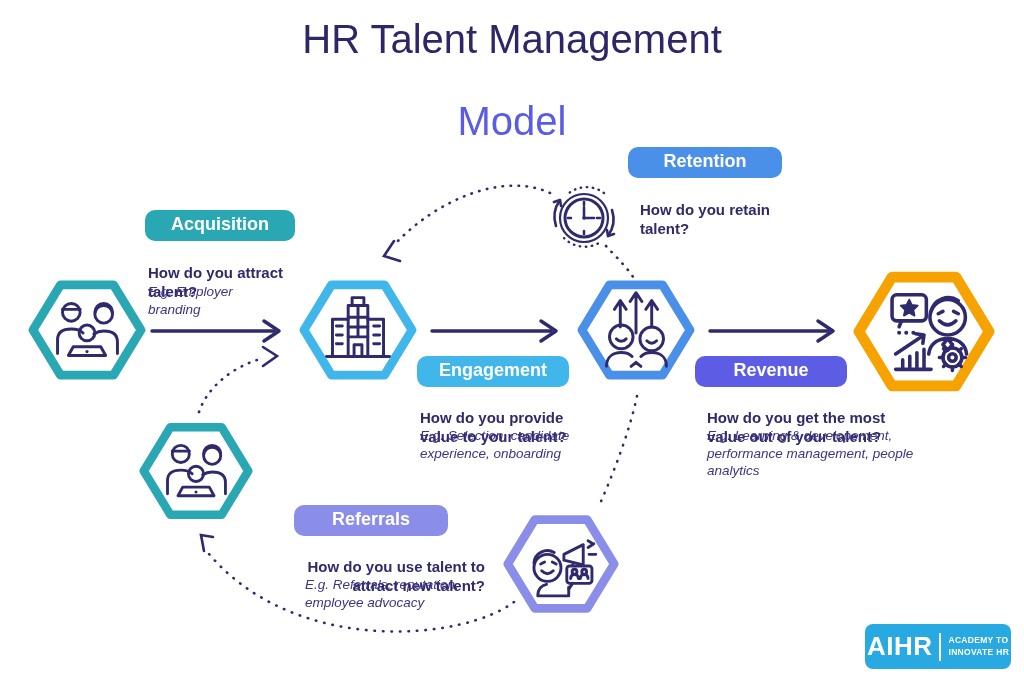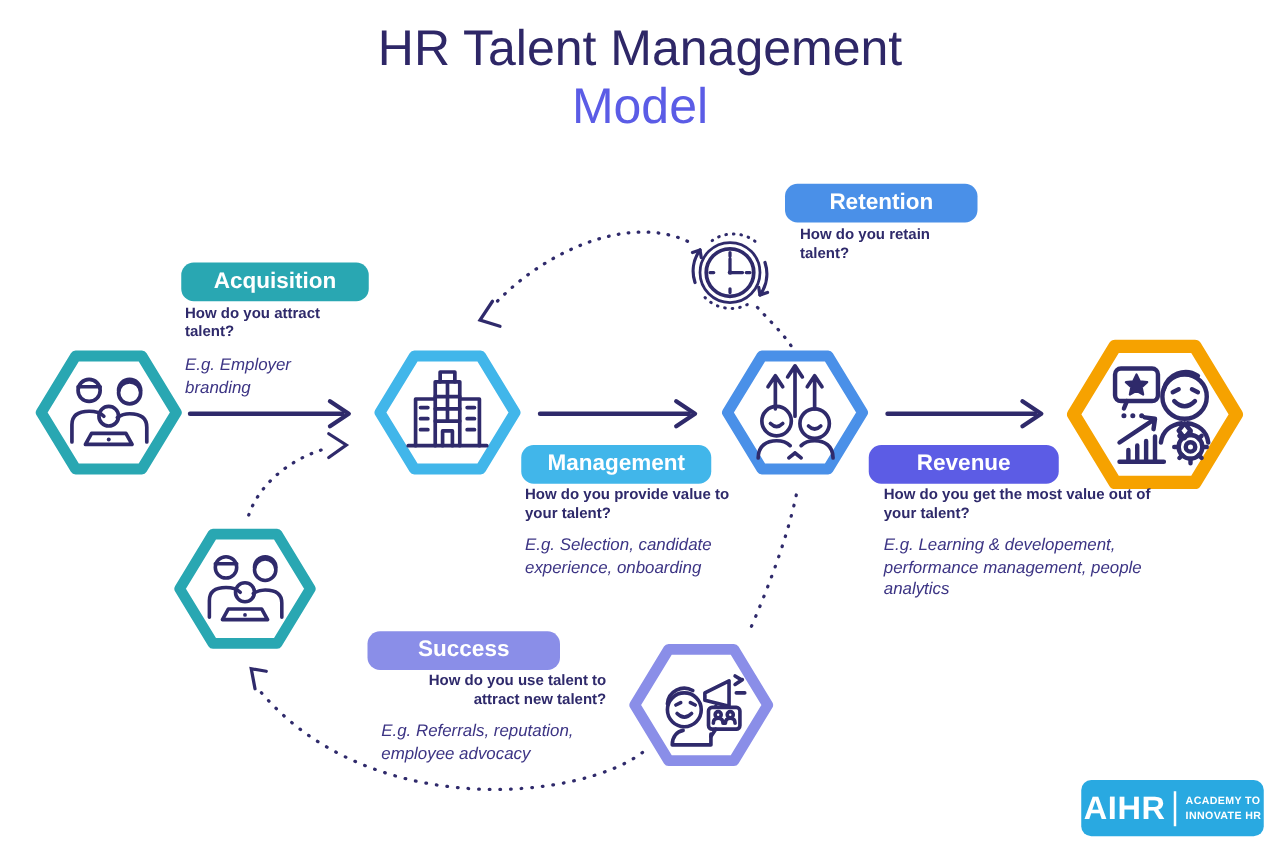--- a/index.html
+++ b/index.html
@@ -1,30 +1,30 @@
 <!DOCTYPE html>
 <html><head>
 <meta charset="utf-8">
 <style>
   html,body{margin:0;padding:0;background:#fff;}
   .canvas{position:relative;width:1024px;height:680px;background:#ffffff;overflow:hidden;
           font-family:"Liberation Sans", sans-serif;}
   .title{position:absolute;top:16px;left:0;width:1024px;text-align:center;
          font-weight:normal;font-size:40px;color:#2e2767;line-height:1.15;}
-  .title .accent{display:block;color:#5b5ce6;}
+  .title .accent{display:block;color:#5b5ce6;margin-top:36px;}
   .badge{position:absolute;box-sizing:border-box;border-radius:10px;color:#fff;
          font-weight:bold;font-size:18px;text-align:center;padding:4px 0 6px 0;}
   .badge.acq{left:145px;top:210px;width:150px;background:#29a7b2;}
   .badge.ret{left:628px;top:147px;width:154px;background:#4a90e8;}
   .badge.act{left:417px;top:356px;width:152px;background:#41b6ea;}
   .badge.rev{left:695px;top:356px;width:152px;background:#5c5ce5;}
   .badge.ref{left:294px;top:505px;width:154px;background:#8a8ee8;}
   .badge.suc{left:850px;top:226px;width:148px;background:#f6a200;color:#2f2a6b;
              font-size:21px;padding:4px 0 7px 0;border-radius:12px;}
-  .q{position:absolute;font-weight:bold;font-size:12px;color:#2f2a6b;line-height:1.28;}
+  .q{position:absolute;font-weight:bold;font-size:15px;color:#2f2a6b;line-height:1.28;margin-top:20px;}
   .eg{position:absolute;font-style:italic;font-size:13.5px;color:#3c3484;line-height:1.3;}
   .q.acq{left:148px;top:243px;width:140px;}   .eg.acq{left:148px;top:283px;width:115px;}
   .q.ret{left:640px;top:180px;width:145px;}   .eg.ret{left:640px;top:219px;width:160px;}
   .q.act{left:420px;top:388px;width:170px;}   .eg.act{left:420px;top:427px;width:190px;}
   .q.rev{left:707px;top:388px;width:220px;}   .eg.rev{left:707px;top:427px;width:240px;}
   .q.ref{left:305px;top:537px;width:180px;text-align:right;}   .eg.ref{left:305px;top:576px;width:190px;}
   .hex{position:absolute;}
   .logo{position:absolute;left:865px;top:624px;width:146px;height:45px;background:#29a9e1;
         border-radius:8px;display:flex;align-items:center;justify-content:center;gap:7px;}
   .logo .brand{color:#fff;font-weight:bold;font-size:26px;letter-spacing:0.5px;}
@@ -181,29 +181,29 @@
     </g>
   </svg>
 
   <div class="badge acq">Acquisition</div>
   <div class="q acq">How do you attract talent?</div>
   <div class="eg acq">E.g. Employer branding</div>
 
   <div class="badge ret">Retention</div>
   <div class="q ret">How do you retain talent?</div>
 
-  <div class="badge act">Management</div>
+  <div class="badge act">Engagement</div>
   <div class="q act">How do you provide value to your talent?</div>
   <div class="eg act">E.g. Selection, candidate experience, onboarding</div>
 
   <div class="badge rev">Revenue</div>
   <div class="q rev">How do you get the most value out of your talent?</div>
   <div class="eg rev">E.g. Learning &amp; developement, performance management, people analytics</div>
 
-  <div class="badge ref">Success</div>
+  <div class="badge ref">Referrals</div>
   <div class="q ref">How do you use talent to attract new talent?</div>
   <div class="eg ref">E.g. Referrals, reputation, employee advocacy</div>
 
 
   <div class="logo">
     <span class="brand">AIHR</span>
     <span class="div"></span>
     <span class="tag">
       <span>ACADEMY TO</span><br>
       <span>INNOVATE HR</span>

